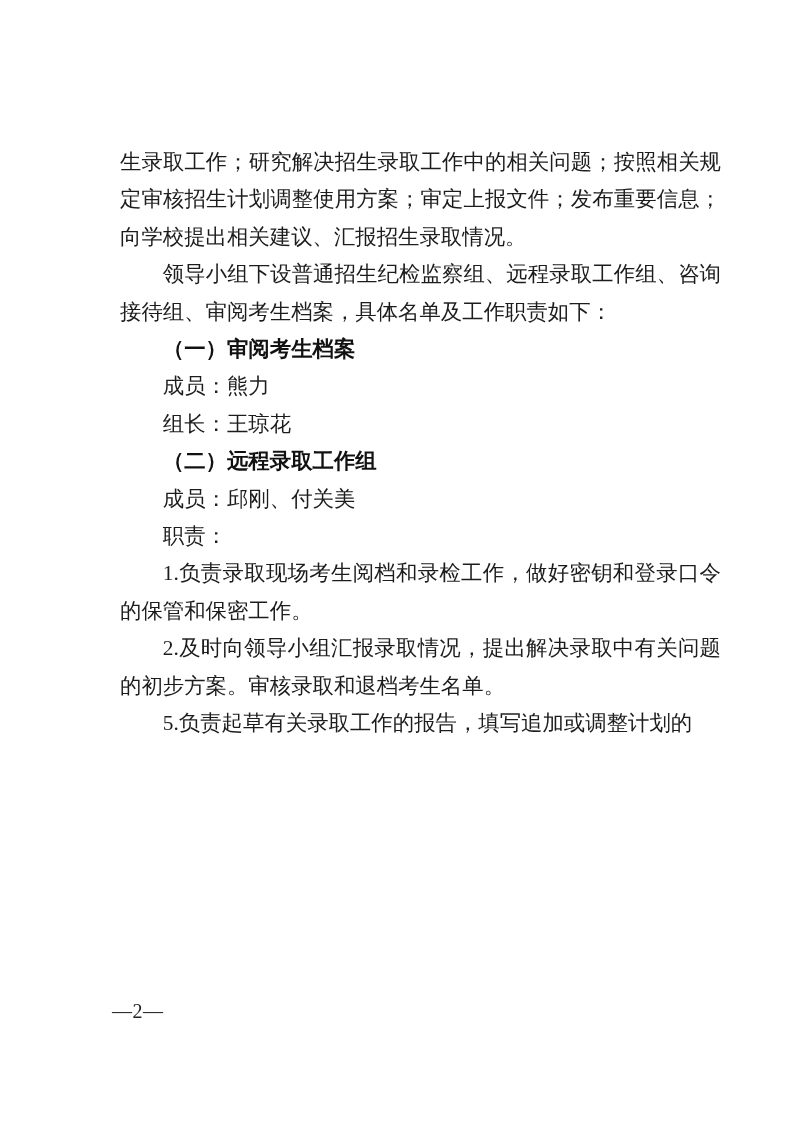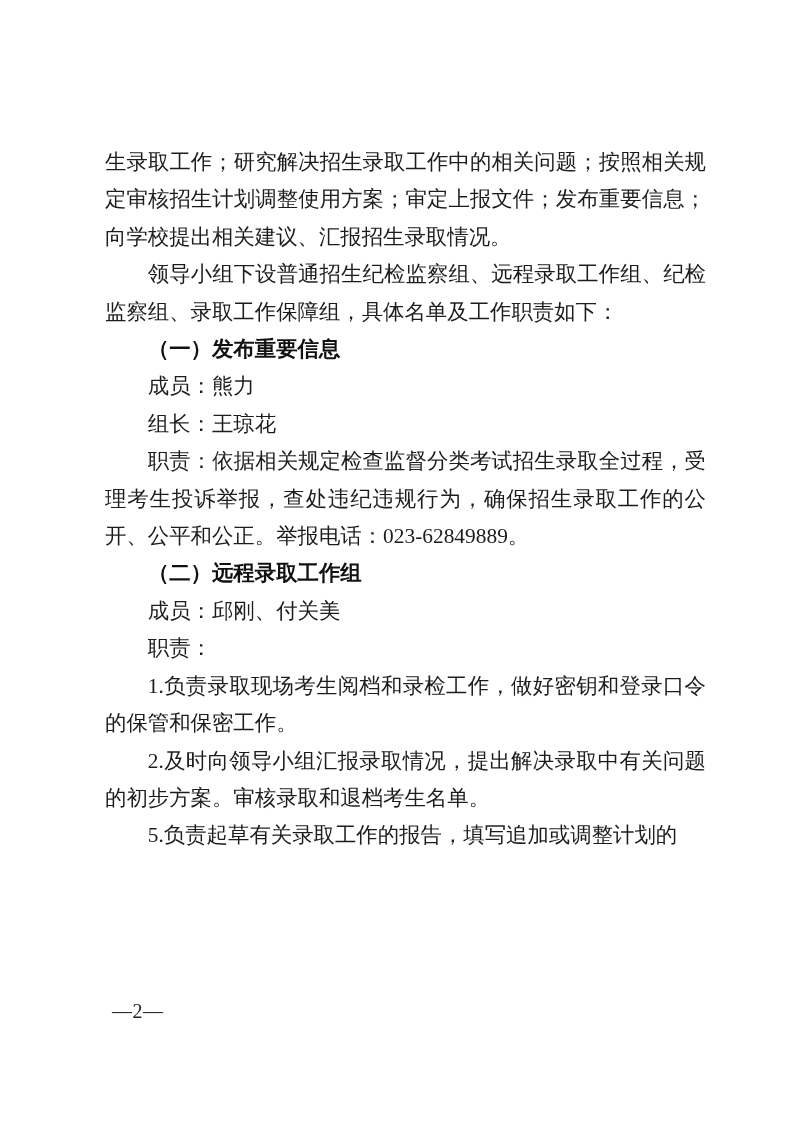--- a/index.html
+++ b/index.html
@@ -11,21 +11,21 @@
     position: relative;
     width: 794px;
     height: 1122px;
     background: #ffffff;
     overflow: hidden;
     font-family: "Liberation Serif", "DejaVu Serif", serif;
     color: #1c1c1c;
   }
   .doc-body {
     position: absolute;
-    left: 105px;
+    left: 120px;
     top: 144px;
     width: 601px;
     font-size: 21.4px;
     line-height: 37.4px;
     text-align: justify;
     text-justify: inter-character;
   }
   .para {
     margin: 0;
     padding: 0;
@@ -53,25 +53,24 @@
     letter-spacing: 0.5px;
     color: #222222;
   }
 </style>
 </head>
 <body>
 
 <div class="page">
   <main class="doc-body">
     <p class="para cont">生录取工作；研究解决招生录取工作中的相关问题；按照相关规定审核招生计划调整使用方案；审定上报文件；发布重要信息；向学校提出相关建议、汇报招生录取情况。</p>
-    <p class="para">领导小组下设普通招生纪检监察组、远程录取工作组、纪检监察组、录取工作保障组，具体名单及工作职责如下：</p>
-    <h2 class="heading">（一）发布重要信息</h2>
+    <p class="para">领导小组下设普通招生纪检监察组、远程录取工作组、咨询接待组、审阅考生档案，具体名单及工作职责如下：</p>
+    <h2 class="heading">（一）审阅考生档案</h2>
     <p class="para">成员：熊力</p>
     <p class="para">组长：王琼花</p>
-    <p class="para">职责：依据相关规定检查监督分类考试招生录取全过程，受理考生投诉举报，查处违纪违规行为，确保招生录取工作的公开、公平和公正。举报电话：023-62849889。</p>
     <h2 class="heading">（二）远程录取工作组</h2>
     <p class="para">成员：邱刚、付关美</p>
     <p class="para">职责：</p>
     <p class="para">1.负责录取现场考生阅档和录检工作，做好密钥和登录口令的保管和保密工作。</p>
     <p class="para">2.及时向领导小组汇报录取情况，提出解决录取中有关问题的初步方案。审核录取和退档考生名单。</p>
     <p class="para">5.负责起草有关录取工作的报告，填写追加或调整计划的</p>
   </main>
   <div class="page-number">—2—</div>
 </div>
 

